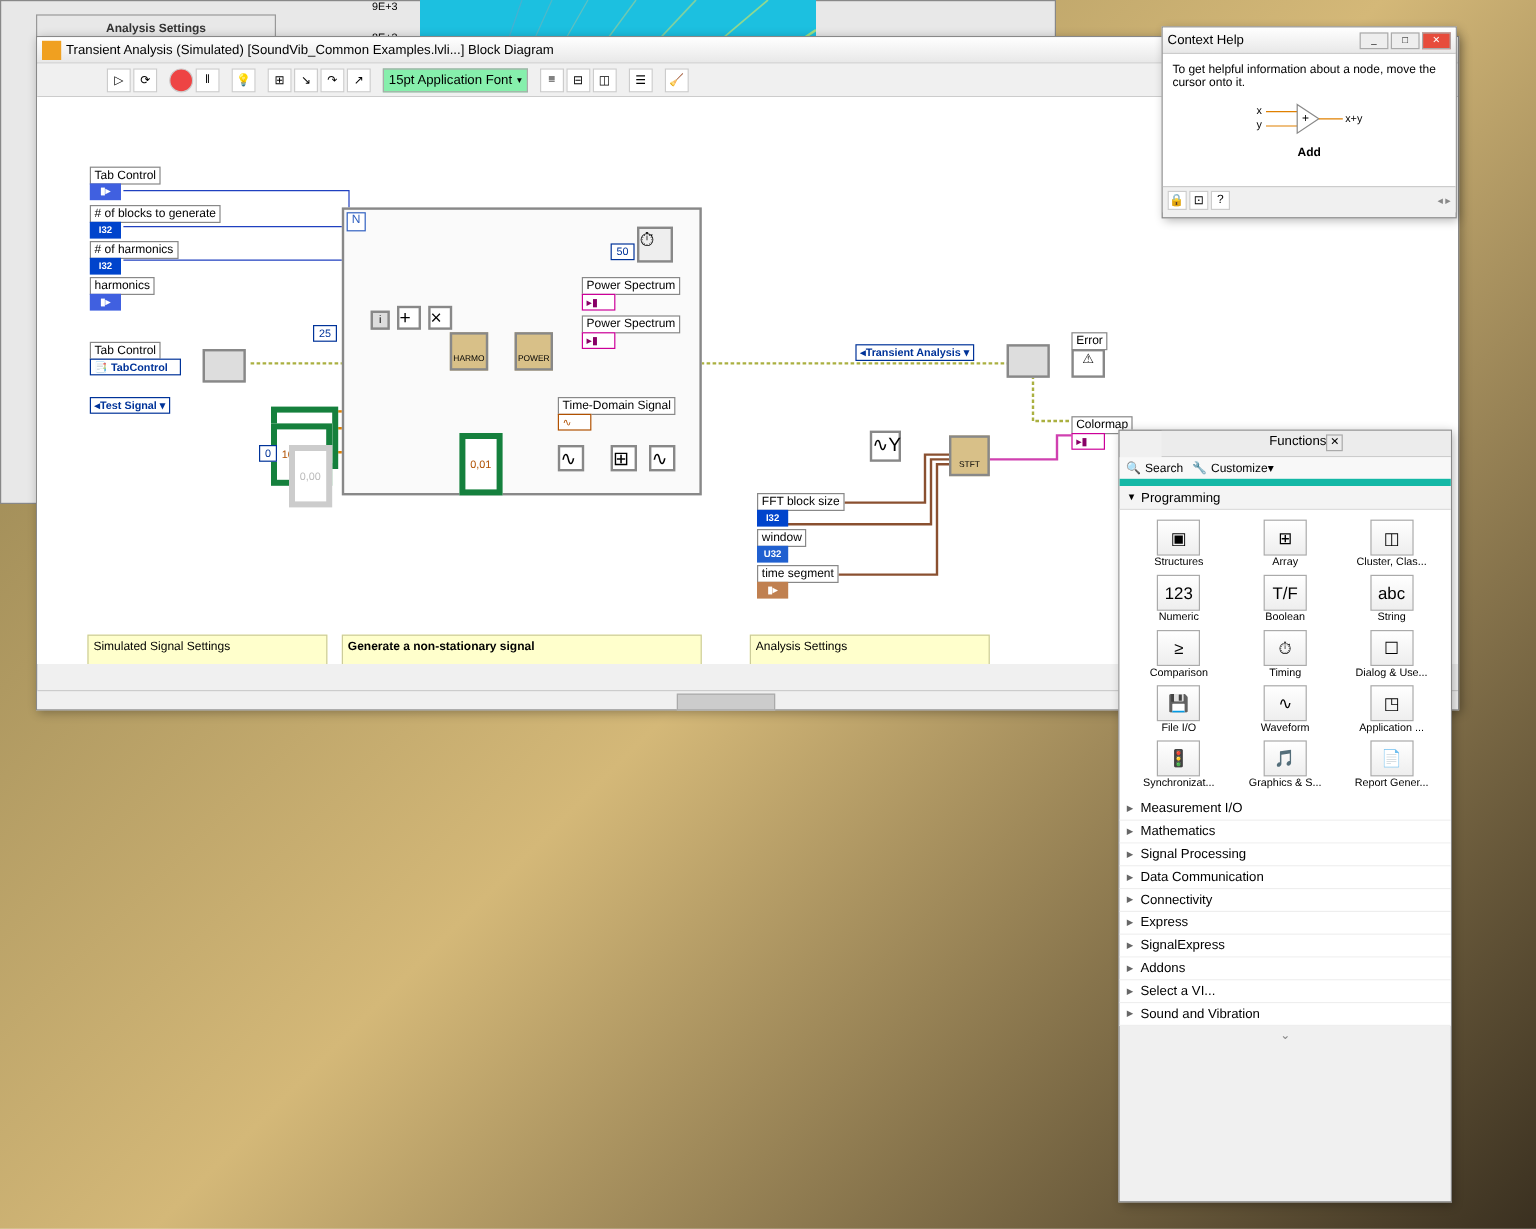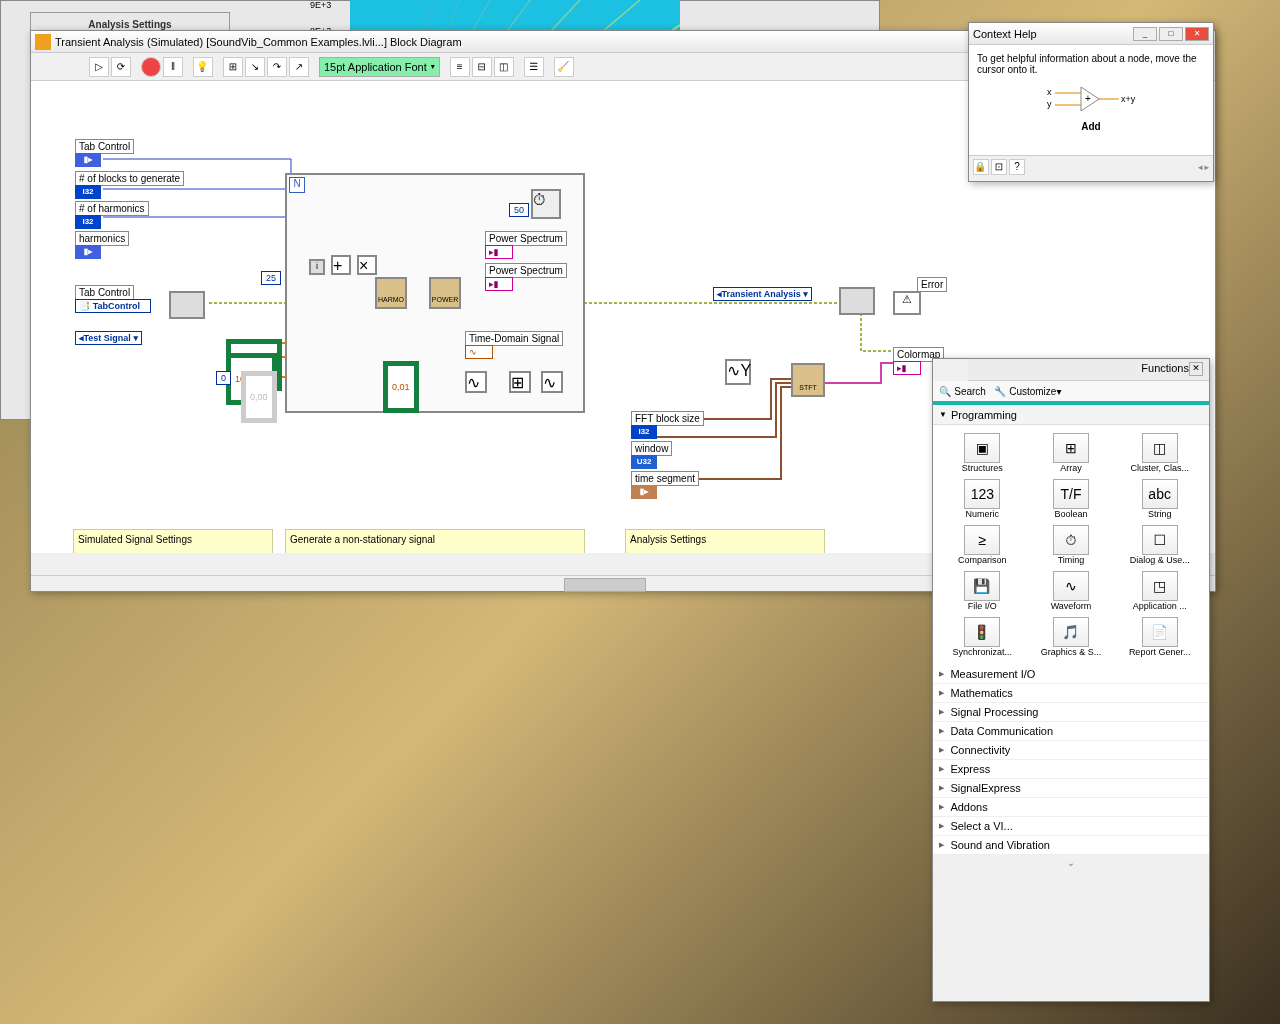--- a/index.html
+++ b/index.html
@@ -35,22 +35,22 @@
   .bd-indicator { position: absolute; border: 1px solid #cc0099; background: #fff; font-size: 9px; padding: 1px 3px; color: #880066; }
   
   
   .ctx-help { top: 22px; left: 968px; width: 246px; height: 160px; }
   .ctx-body { padding: 8px; font-size: 10px; background: #fff; height: 110px; }
   .ctx-status { height: 22px; background: #f0f0f0; border-top: 1px solid #ccc; display: flex; align-items: center; padding: 0 4px; gap: 2px; }
   .ctx-diag { text-align: center; margin-top: 8px; }
   
   
   .func-pal { top: 358px; left: 932px; width: 278px; height: 644px; }
-  .func-hdr { height: 22px; background: #ececec; border-bottom: 1px solid #ccc; font-size: 11px; padding: 3px 6px; display:flex; justify-content:flex-end;margin-left:35px; }
-  .func-tools { height: 24px; background: #f8f8f8; border-bottom: 4px solid #14b8a6; display: flex; align-items: center; padding: 0 6px; font-size: 10px; gap: 8px; }
+  .func-hdr { height: 22px; background: #ececec; border-bottom: 1px solid #ccc; font-size: 11px; padding: 3px 6px; display:flex; justify-content:center;margin-left:35px; }
+  .func-tools { height: 24px; background: #f8f8f8; border-bottom: 6px solid #14b8a6; display: flex; align-items: center; padding: 0 6px; font-size: 10px; gap: 8px; }
   .func-cat-hdr { height: 20px; background: #f4f4f4; border-bottom: 1px solid #ddd; font-size: 11px; padding: 2px 6px; display: flex; align-items: center; }
   .func-cat-hdr::before { content: "▼"; font-size: 8px; margin-right: 4px; }
   .func-grid { display: grid; grid-template-columns: repeat(3, 1fr); padding: 6px; gap: 2px; background: #fff; }
   .func-item { display: flex; flex-direction: column; align-items: center; font-size: 9px; text-align: center; padding: 2px; }
   .func-icon { width: 36px; height: 30px; border: 1px solid #aaa; background: linear-gradient(#fff,#eee); display: flex; align-items: center; justify-content: center; font-size: 14px; }
   .func-list-item { height: 19px; background: #fff; border-bottom: 1px solid #eee; font-size: 11px; padding: 1px 6px; display: flex; align-items: center; }
   .func-list-item::before { content: "▶"; font-size: 7px; margin-right: 6px; color: #666; }
   
   
   .fp-window { top: 592px; left: 30px; width: 880px; height: 420px; background: #e8e8e8; border: 1px solid #888; z-index: 0; }
@@ -260,28 +260,28 @@
     <div class="bd-i32" style="top:374px; left:600px; background:#2060d0;">U32</div>
     <div class="bd-label" style="top:390px; left:600px;">time segment</div>
     <div class="bd-i32" style="top:404px; left:600px; background:#c08050;">▮▸</div>
 
     <div class="bd-ctrl" style="top:206px; left:682px;">◂<span>Transient Analysis</span> ▾</div>
 
     <div class="bd-node" style="top:278px; left:694px; width:26px; height:26px; background:#fff;">∿Y</div>
     <div class="bd-node" style="top:282px; left:760px; width:34px; height:34px; background:#d8c088; font-size:7px; text-align:center; line-height:46px;">STFT</div>
 
     <div class="bd-node" style="top:206px; left:808px; width:36px; height:28px;"></div>
-    <div class="bd-label" style="top:196px; left:886px;">Error</div>
+    <div class="bd-label" style="top:196px; left:862px;">Error</div>
     <div class="bd-node" style="top:210px; left:862px; width:28px; height:24px; background:#fff; font-size:11px; text-align:center;">⚠</div>
 
     <div class="bd-label" style="top:266px; left:862px;">Colormap</div>
     <div class="bd-indicator" style="top:280px; left:862px; width:28px; height:14px;">▸▮</div>
 
     <div class="bd-comment" style="top:448px; left:42px; width:200px; height:26px;">Simulated Signal Settings</div>
-    <div class="bd-comment" style="top:448px; left:254px; width:300px; height:26px;">Generate a non-stationary signal</div>
+    <div class="bd-comment" style="top:448px; left:254px; width:300px; height:26px;font-weight:bold;">Generate a non-stationary signal</div>
     <div class="bd-comment" style="top:448px; left:594px; width:200px; height:26px;">Analysis Settings</div>
   </div>
   <div class="scrollbar-h"></div>
 </div>
 
 <div class="window ctx-help" style="z-index:3;">
   <div class="titlebar">
     <span>Context Help</span>
     <div class="win-btns">
       <div class="win-btn">_</div>

